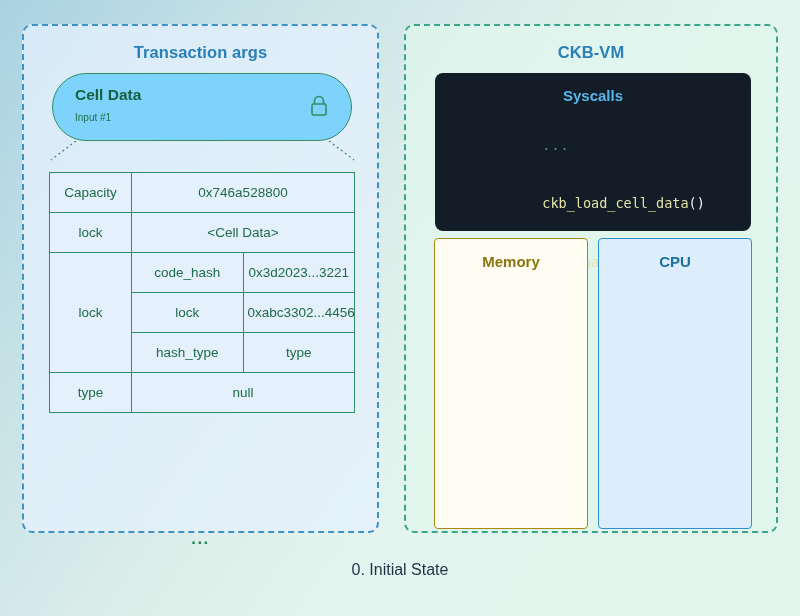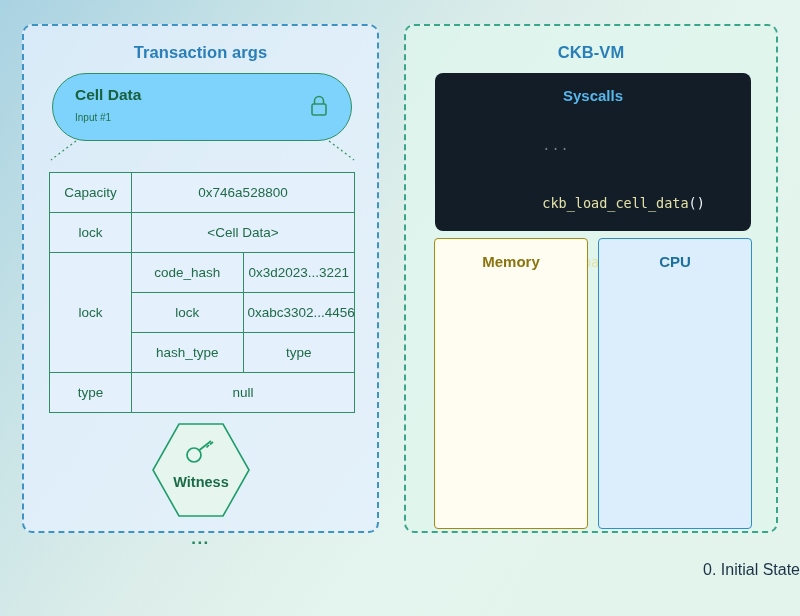--- a/index.html
+++ b/index.html
@@ -207,21 +207,21 @@
   }
   #memory-box .vm-title { color: #8a7410; }
   #cpu-box .vm-title { color: #1e6f9e; }
 
   
   #caption {
     position: absolute;
     left: 0;
     right: 0;
     top: 561px;
-    text-align: right;
+    text-align: center;
     font-size: 16px;
     color: #1d3246;
   }
 </style>
 </head>
 <body>
 
 <div id="stage">
 
   <div class="panel" id="tx-panel">
@@ -265,32 +265,20 @@
           <td class="c-sub">hash_type</td>
           <td>type</td>
         </tr>
         <tr>
           <td class="c-key">type</td>
           <td colspan="2">null</td>
         </tr>
       </tbody>
     </table>
 
-    <div id="witness-wrap">
-      <svg width="104" height="104" viewBox="0 0 104 104">
-        <polygon points="30,6 74,6 100,52 74,98 30,98 4,52" fill="#e6f6ef" stroke="#1f9d6a" stroke-width="1.6"></polygon>
-        <g fill="none" stroke="#1f9d6a" stroke-width="1.7">
-          <circle cx="45" cy="37" r="7"></circle>
-          <line x1="50.5" y1="32" x2="62" y2="23"></line>
-          <line x1="61" y1="26.5" x2="64" y2="24"></line>
-          <line x1="57.5" y1="29.5" x2="60" y2="27"></line>
-        </g>
-      </svg>
-      <div id="witness-label">Witness</div>
-    </div>
 
     <div id="ellipsis-tx">...</div>
   </div>
 
   <div class="panel" id="vm-panel">
 
     <div class="panel-title">CKB-VM</div>
 
     <div id="syscalls">
       <div class="sc-title">Syscalls</div>

